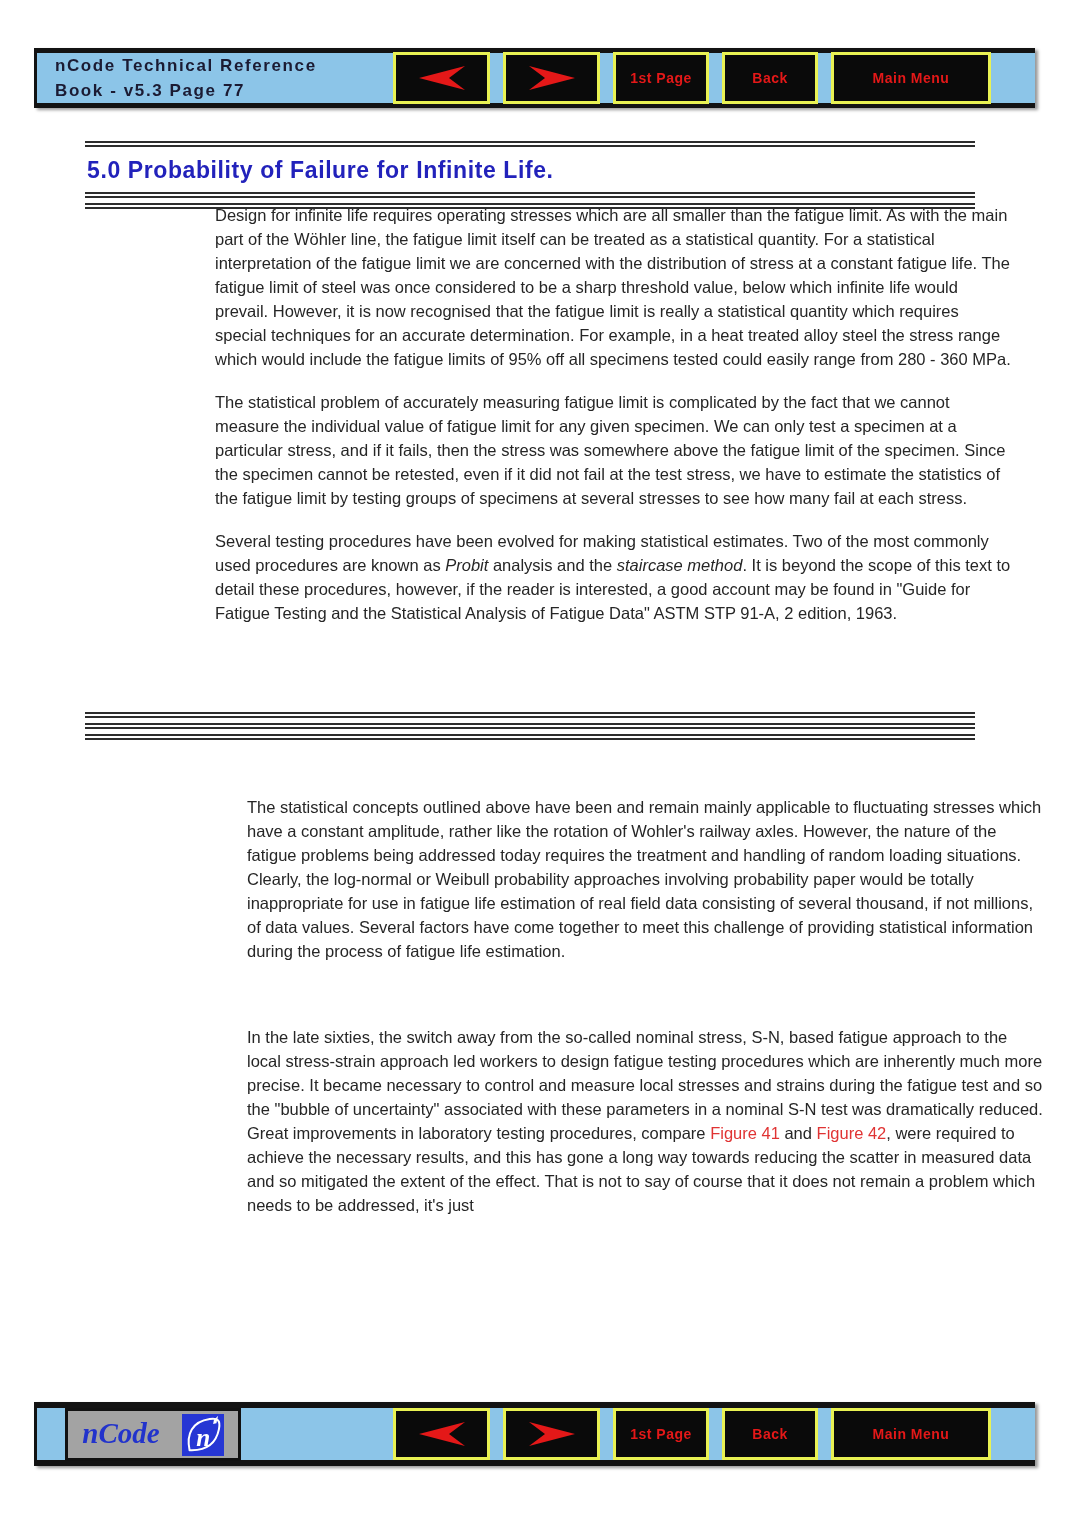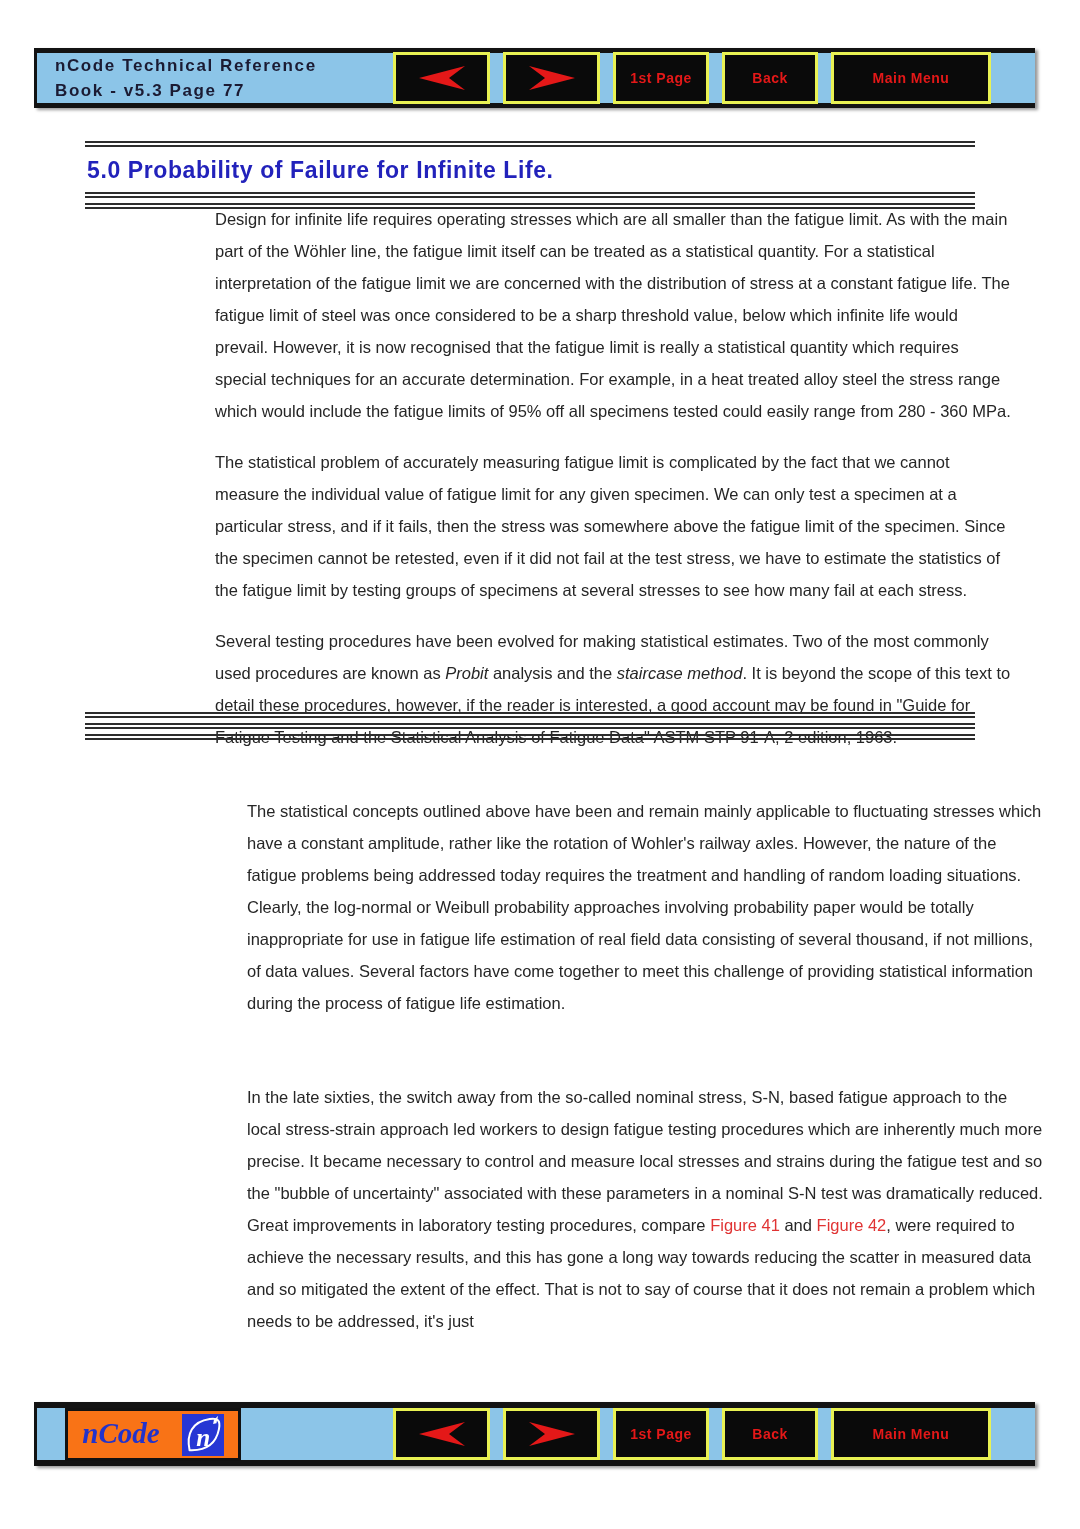--- a/index.html
+++ b/index.html
@@ -32,32 +32,32 @@
 
   
   .headblock { position:absolute; left:85px; width:890px; }
   .headblock.s5 { top:117px;margin-top:24px; }
   .headblock.s6 { top:712px; }
   .rule { height:6px; border-top:2px solid #2d2d2d; border-bottom:2px solid #2d2d2d; }
   .rule + .rule { margin-top:5px; }
   .headtext { font-size:23px; font-weight:bold; color:#2222bb; letter-spacing:0.6px; margin:10px 0 8px 2px; }
 
   
-  .bodycol { position:absolute; left:215px; width:797px; font-size:16.5px; line-height:32px; color:#262626; }
+  .bodycol { position:absolute; left:215px; width:797px; font-size:16.5px; line-height:24px; color:#262626; }
   .bodycol.s5 { top:203px; }
   .bodycol.s6 { top:795px;margin-left:32px; }
   .bodycol p { margin-bottom:19px; }
   .bodycol p.biggap { margin-top:62px; }
   .it { font-style:italic; }
   .figlink { color:#e03333; text-decoration:none; cursor:pointer; }
 
   
   .logobox {
     position:absolute; left:28px; top:0px; height:53px; width:176px;
-    background:#f97316; border:3px solid #111111;
+    background:#a3a3a3; border:3px solid #111111;
     display:flex; align-items:center; justify-content:center; gap:22px;
   }
   .logotext {
     font-family:"Liberation Serif", serif; font-style:italic; font-weight:bold;
     font-size:29px; color:#2233cc; padding-bottom:3px;
   }
   .logomark { width:42px; height:42px; display:block; }
 </style>
 </head>
 <body>

